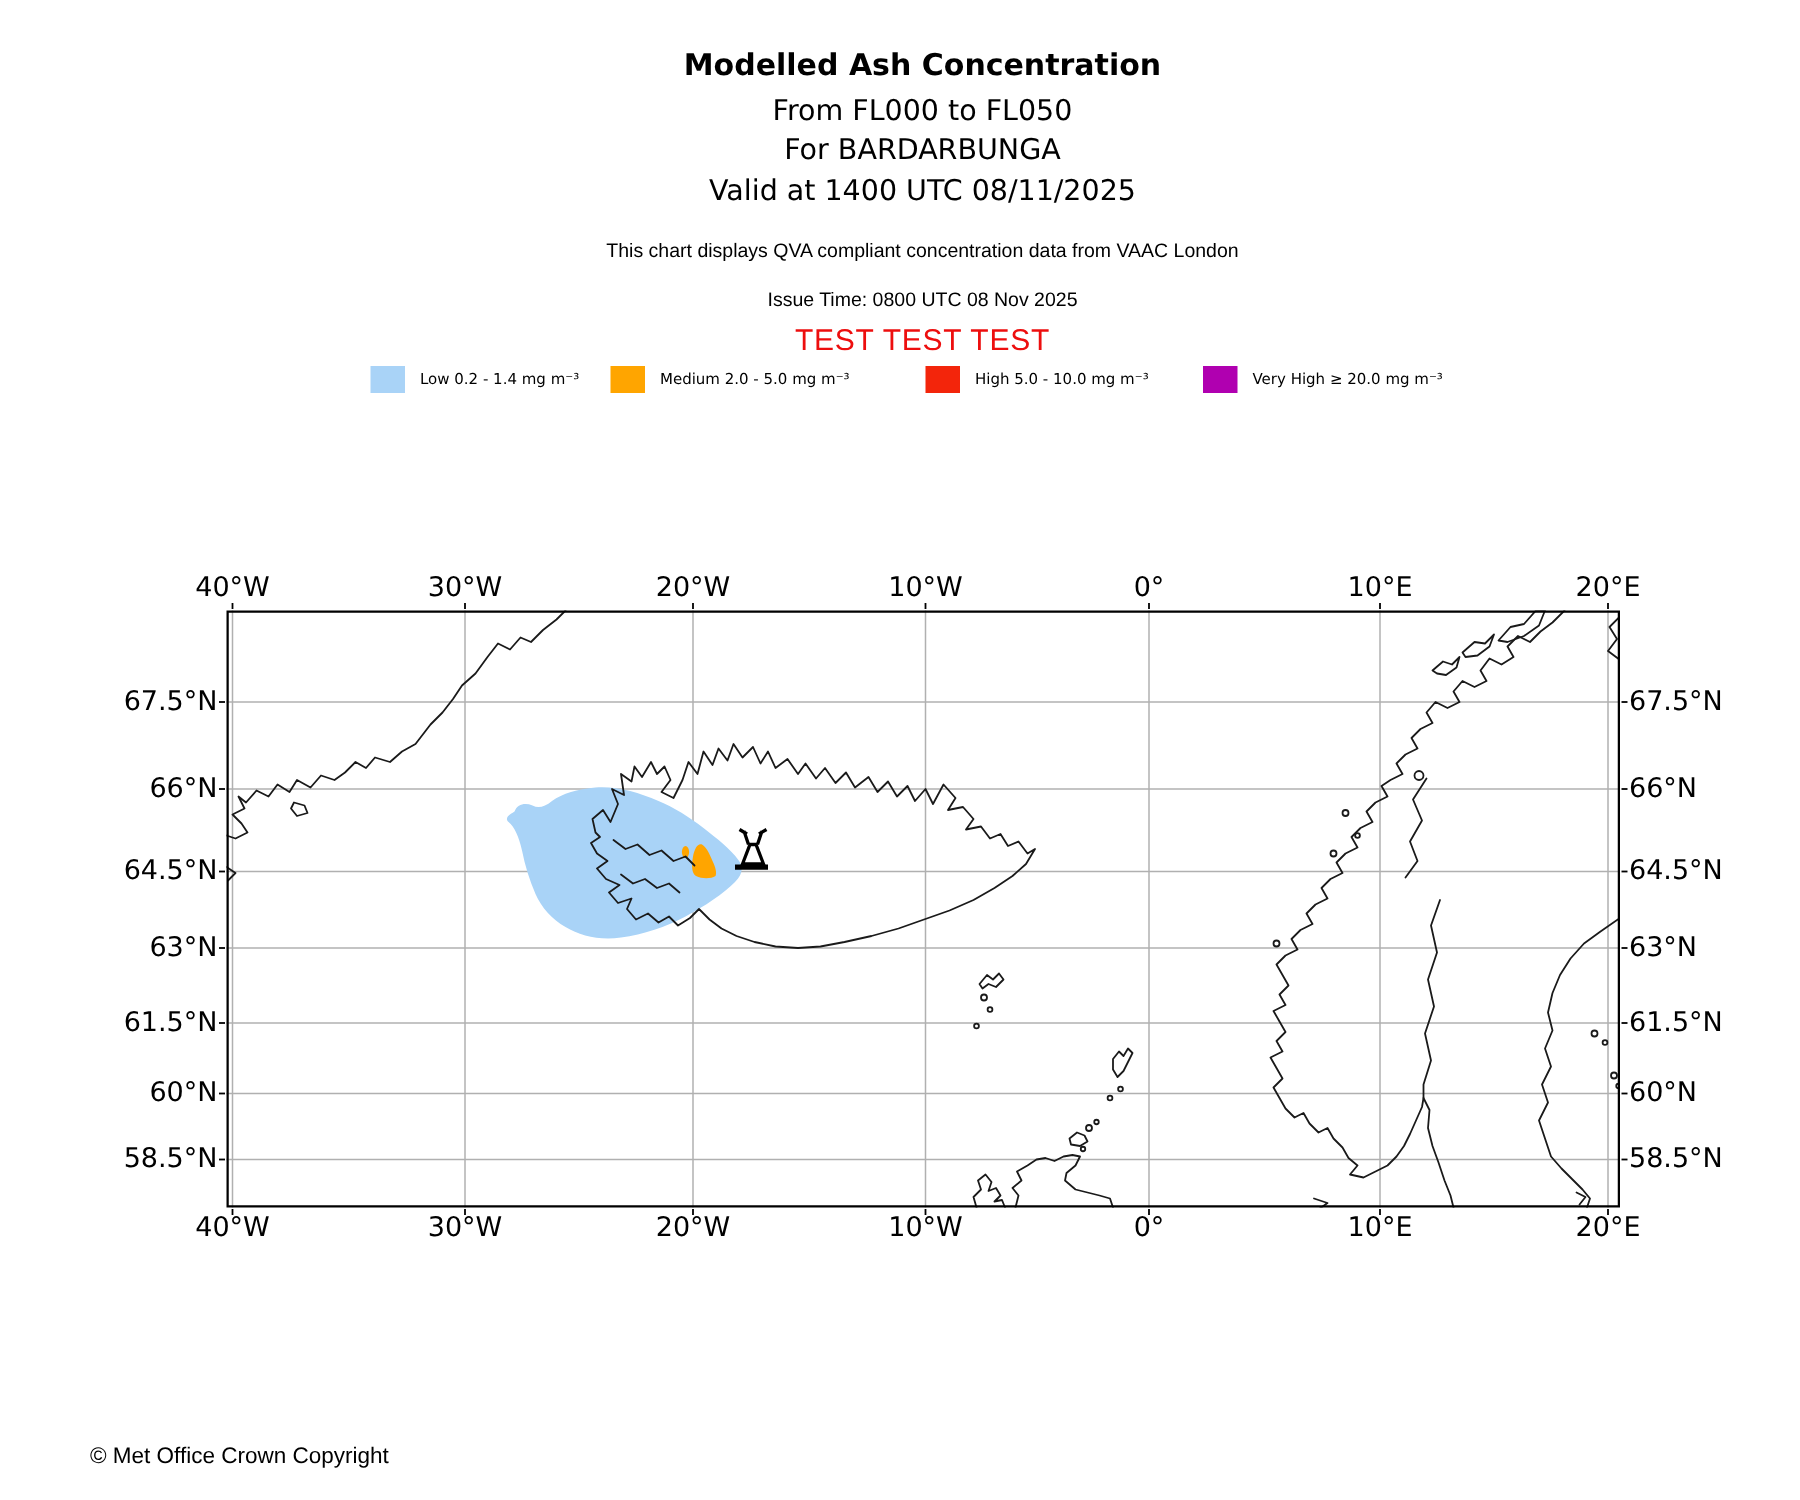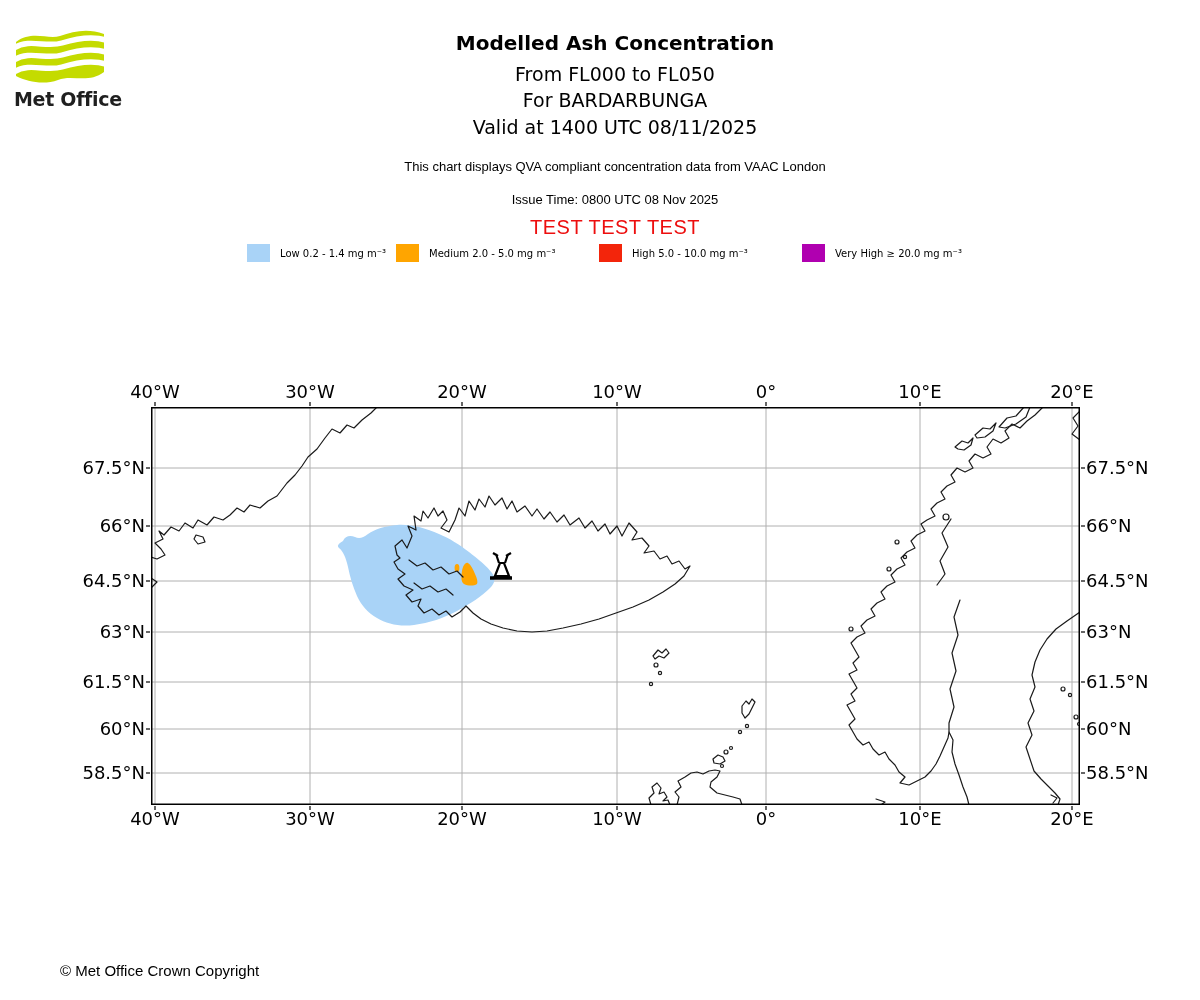--- a/index.html
+++ b/index.html
@@ -22,48 +22,39 @@
   .lat-label-right{position:absolute;left:1086px;width:110px;text-align:left;font-size:18px;height:24px;line-height:24px;}
   .copyright{font-size:15px;font-family:"Liberation Sans","DejaVu Sans",sans-serif;}
   .logo-brand{font-size:19px;font-weight:bold;color:#1f1f1f;letter-spacing:-0.3px;font-family:"DejaVu Sans","Liberation Sans",sans-serif;}
   svg{overflow:visible;display:block;}
 </style>
 </head>
 <body>
 
 <div id="canvas">
 
-  <div class="abs" style="left:14px;top:26px;width:110px;">
-    <svg width="92" height="62" viewBox="0 0 92 62">
-      <path d="M2,16 C18,4 34,14 46,10 C60,5 74,2 90,8 L90,46 C74,58 58,48 44,54 C30,59 14,56 2,50 Z" fill="#C4DB00"></path>
-      <path d="M0,22 C16,12 32,22 48,17 C64,12 78,10 92,14" fill="none" stroke="#ffffff" stroke-width="5.5"></path>
-      <path d="M0,34 C16,24 32,34 48,29 C64,24 78,22 92,26" fill="none" stroke="#ffffff" stroke-width="5.5"></path>
-      <path d="M0,46 C16,36 32,46 48,41 C64,36 78,34 92,38" fill="none" stroke="#ffffff" stroke-width="5.5"></path>
-    </svg>
-    <div class="logo-brand">Met Office</div>
-  </div>
 
   <div class="abs center-text title" style="top:31px;">Modelled Ash Concentration</div>
   <div class="abs center-text subtitle" style="top:63px;">From FL000 to FL050</div>
   <div class="abs center-text subtitle" style="top:89px;">For BARDARBUNGA</div>
   <div class="abs center-text subtitle" style="top:116px;">Valid at 1400 UTC 08/11/2025</div>
   <div class="abs center-text note" style="top:159px;">This chart displays QVA compliant concentration data from VAAC London</div>
   <div class="abs center-text issue" style="top:192px;">Issue Time: 0800 UTC 08 Nov 2025</div>
   <div class="abs center-text test" style="top: 216px; color: rgb(237, 14, 14);">TEST TEST TEST</div>
 
   <div>
     <div class="legend-item" style="left:247px;">
       <span class="legend-swatch" style="background-color: rgb(169, 211, 247);"></span>
       <span class="legend-label">Low 0.2 - 1.4 mg m⁻³</span>
     </div>
-    <div class="legend-item" style="left:396px;text-align:center;">
+    <div class="legend-item" style="left:407px;text-align:center;">
       <span class="legend-swatch" style="background-color: rgb(255, 165, 0);"></span>
       <span class="legend-label">Medium 2.0 - 5.0 mg m⁻³</span>
     </div>
-    <div class="legend-item" style="left:599px;">
+    <div class="legend-item" style="left:617px;">
       <span class="legend-swatch" style="background-color: rgb(243, 37, 11);"></span>
       <span class="legend-label">High 5.0 - 10.0 mg m⁻³</span>
     </div>
     <div class="legend-item" style="left:802px;">
       <span class="legend-swatch" style="background-color: rgb(176, 0, 176);"></span>
       <span class="legend-label">Very High ≥ 20.0 mg m⁻³</span>
     </div>
   </div>
 
   <div class="lon-label" style="left:155px;top:381px;">40°W</div>

